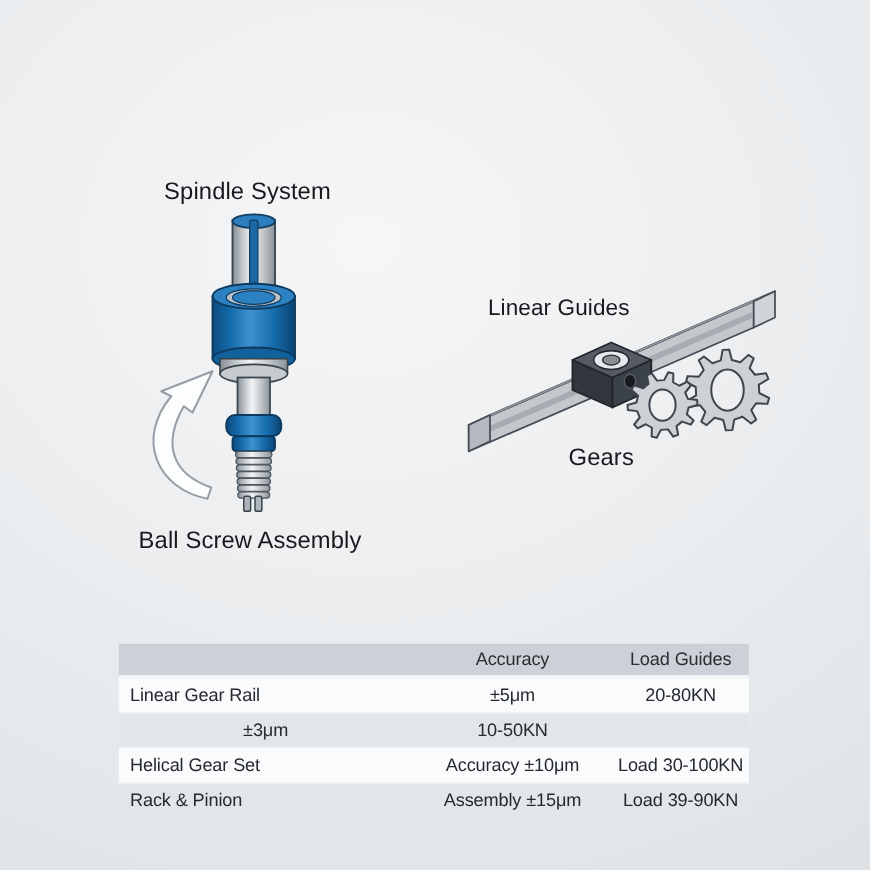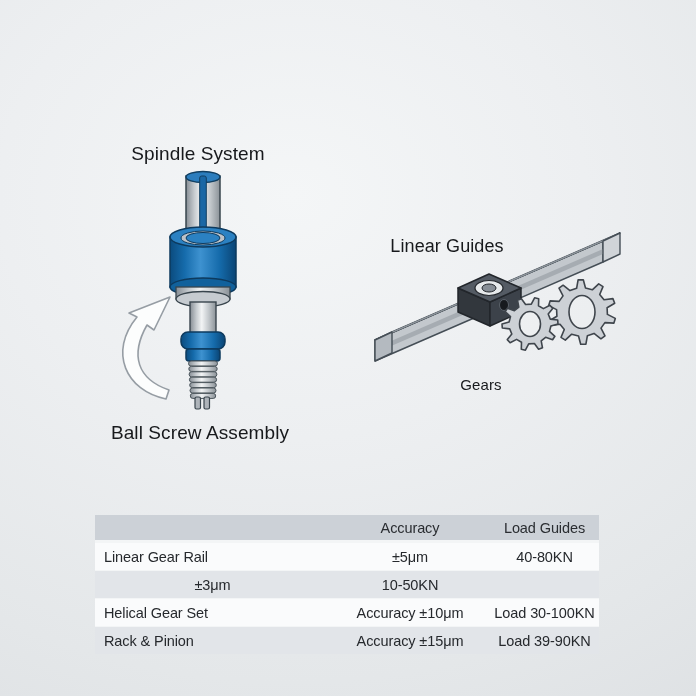--- a/index.html
+++ b/index.html
@@ -8,21 +8,21 @@
     background:radial-gradient(ellipse 120% 100% at 42% 28%, #f4f6f7 0%, #edeff1 35%, #e4e7e9 70%, #dbdee1 100%);
     font-family:"Liberation Sans", sans-serif;
   }
   .label{
     position:absolute;text-align:center;font-weight:400;color:#17191c;
     letter-spacing:0.1px;
   }
   #label-spindle{left:98px;top:143px;width:200px;font-size:19px;}
   #label-ballscrew{left:60px;top:422px;width:280px;font-size:19px;}
   #label-guides{left:347px;top:236px;width:200px;font-size:18px;}
-  #label-gears{left:406px;top:376px;width:150px;font-size:15px;}
+  #label-gears{left:406px;top:356px;width:150px;font-size:19px;}
   svg.art{position:absolute;left:0;top:0;width:696px;height:696px;}
 
   .spec-table{
     position:absolute;left:95px;top:515px;width:504px;
     font-size:14.5px;color:#26292d;letter-spacing:-0.1px;
   }
   .trow{
     display:grid;grid-template-columns:235px 160px 109px;align-items:center;
     height:27px;background:#fafbfc;
   }
@@ -129,30 +129,30 @@
 
   <div class="spec-table">
     <div class="trow head">
       <div class="tcell c1"></div>
       <div class="tcell c2">Accuracy</div>
       <div class="tcell c3">Load Guides</div>
     </div>
     <div class="trow">
       <div class="tcell c1">Linear Gear Rail</div>
       <div class="tcell c2">±5μm</div>
-      <div class="tcell c3">40-80KN</div>
+      <div class="tcell c3">20-80KN</div>
     </div>
     <div class="trow alt">
       <div class="tcell c2">±3μm</div>
       <div class="tcell c3">10-50KN</div>
     </div>
     <div class="trow">
       <div class="tcell c1">Helical Gear Set</div>
       <div class="tcell c2">Accuracy ±10μm</div>
       <div class="tcell c3">Load 30-100KN</div>
     </div>
     <div class="trow alt">
       <div class="tcell c1">Rack &amp; Pinion</div>
-      <div class="tcell c2">Accuracy ±15μm</div>
+      <div class="tcell c2">Assembly ±15μm</div>
       <div class="tcell c3">Load 39-90KN</div>
     </div>
   </div>
 </div>
 
 </body></html>

